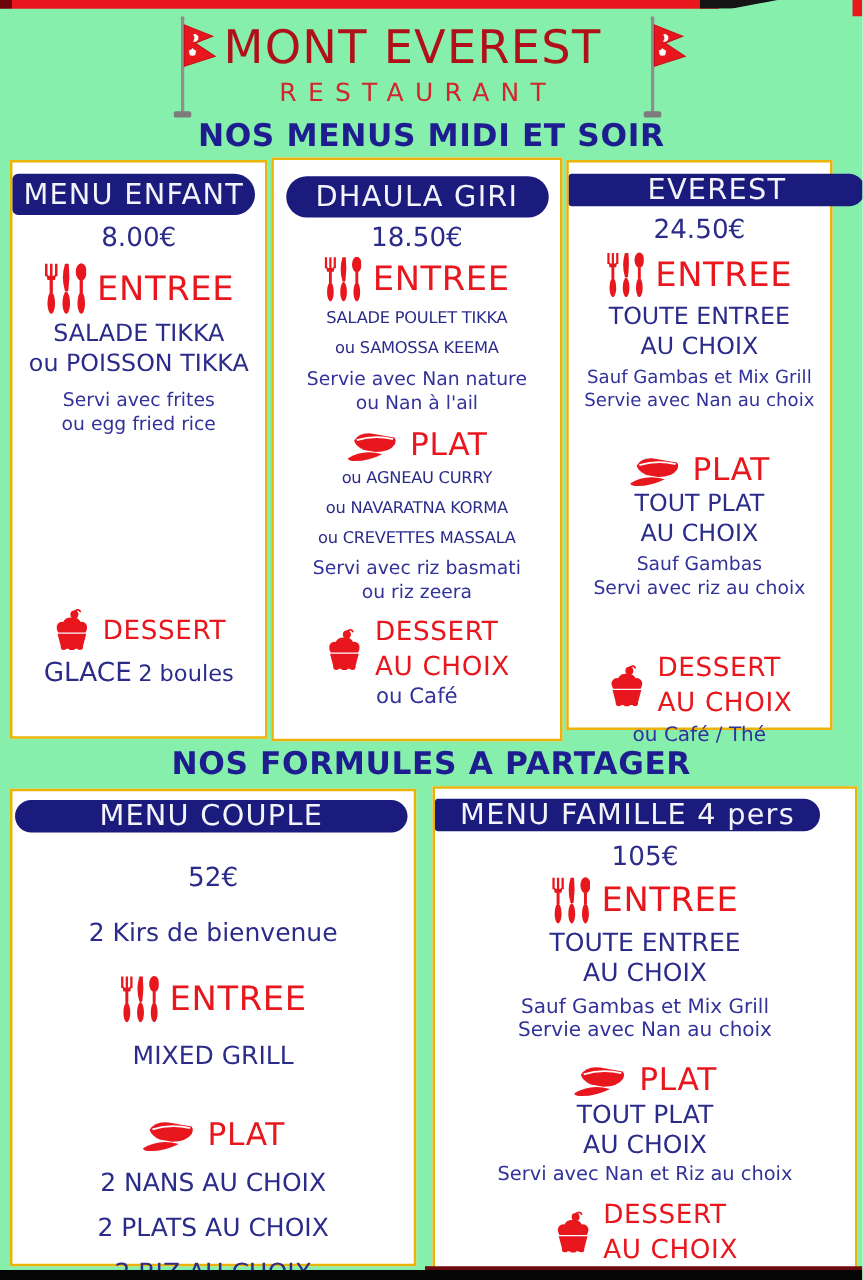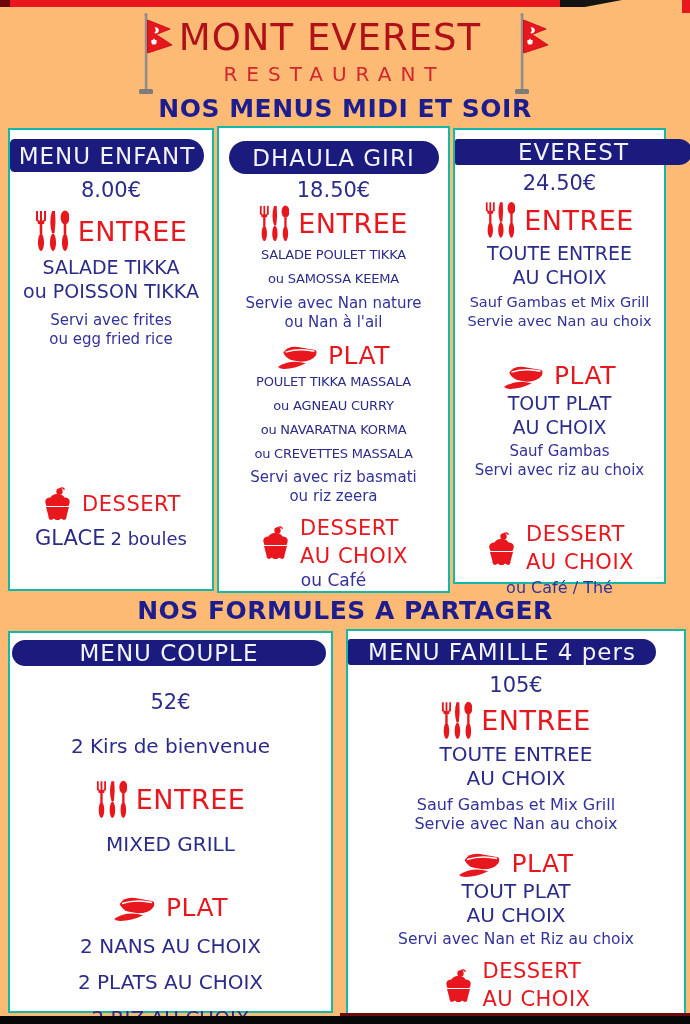--- a/index.html
+++ b/index.html
@@ -1,17 +1,17 @@
 <!DOCTYPE html>
 <html><head>
 <meta charset="utf-8">
 <style>
   html,body{margin:0;padding:0;}
   body{background:#ffffff;font-family:"DejaVu Sans","Liberation Sans",sans-serif;}
-  .page{position:relative;width:690px;height:1024px;background:#fdba74;overflow:hidden;}
+  .page{position:relative;width:690px;height:1024px;background:#86efac;overflow:hidden;}
 
   
   .topband{position:absolute;top:0;left:0;width:575px;height:7px;
     background:linear-gradient(90deg,#6d060c 0 10px,#e8161d 10px);}
   .topband-wedge{position:absolute;top:0;left:560px;width:62px;height:7px;background:#141414;
     clip-path:polygon(0 0,100% 0,40% 100%,0 100%);}
   .topband-corner{position:absolute;top:0;right:0;width:8px;height:13px;background:#e8161d;}
   
   .bottombar{position:absolute;left:0;bottom:0;width:690px;height:8px;background:#060606;}
   .bottombar-red{position:absolute;left:340px;bottom:8px;width:350px;height:3px;background:#6d0a0f;}
@@ -23,21 +23,21 @@
   .flag{position:absolute;top:12px;}
   .flag.left{left:130px;}
   .flag.right{left:506px;}
 
   .big-heading{position:absolute;left:0;width:690px;text-align:center;
     font-size:25px;font-weight:bold;color:#1d1d8f;letter-spacing:.5px;}
   .heading-midi{top:94px;}
   .heading-partager{top:596px;}
 
   
-  .col{position:absolute;border:2px solid #14b8a6;background:#fff;box-sizing:border-box;
+  .col{position:absolute;border:2px solid #eab308;background:#fff;box-sizing:border-box;
        display:flex;flex-direction:column;align-items:center;}
   .col-enfant {left:8px;  top:128px;width:206px;height:463px;}
   .col-dhaula {left:217px;top:126px;width:233px;height:467px;}
   .col-everest{left:453px;top:128px;width:213px;height:456px;}
   .col-couple {left:8px;  top:631px;width:325px;height:382px;gap:12px;}
   .col-famille{left:346px;top:629px;width:340px;height:389px;}
 
   .pill{background:#1b1b7e;color:#f3f3fb;border-radius:22px;height:33px;
     display:flex;align-items:center;justify-content:center;
     font-size:23px;letter-spacing:1px;box-sizing:border-box;}
@@ -171,21 +171,20 @@
     <div class="item item-sm" style="margin-top:2px;">SALADE POULET TIKKA</div>
     <div class="item item-sm">ou SAMOSSA KEEMA</div>
     <div class="note" style="margin-top:4px;">Servie avec Nan nature</div>
     <div class="note">ou Nan à l'ail</div>
     <div class="course-head" style="margin-top:9px;">
       <svg class="ic-plat" style="width:42px;height:26px;" viewBox="0 0 48 30">
           <use href="#icon-plat"></use>
         </svg>
       <span class="course-label" style="font-size:25px;">PLAT</span>
     </div>
-    <div class="item item-sm" style="margin-top:1px;">POULET TIKKA MASSALA</div>
     <div class="item item-sm">ou AGNEAU CURRY</div>
     <div class="item item-sm">ou NAVARATNA KORMA</div>
     <div class="item item-sm">ou CREVETTES MASSALA</div>
     <div class="note" style="margin-top:3px;">Servi avec riz basmati</div>
     <div class="note">ou riz zeera</div>
     <div class="course-head" style="margin-top:8px;">
       <svg class="ic-cake" viewBox="0 0 32 33">
           <use href="#icon-cupcake"></use>
         </svg>
       <span class="dessert-lines">

